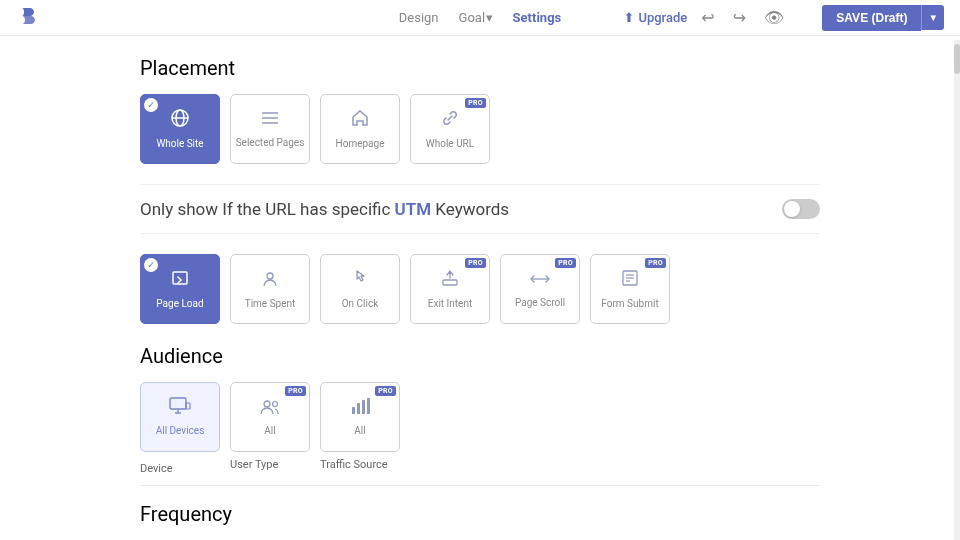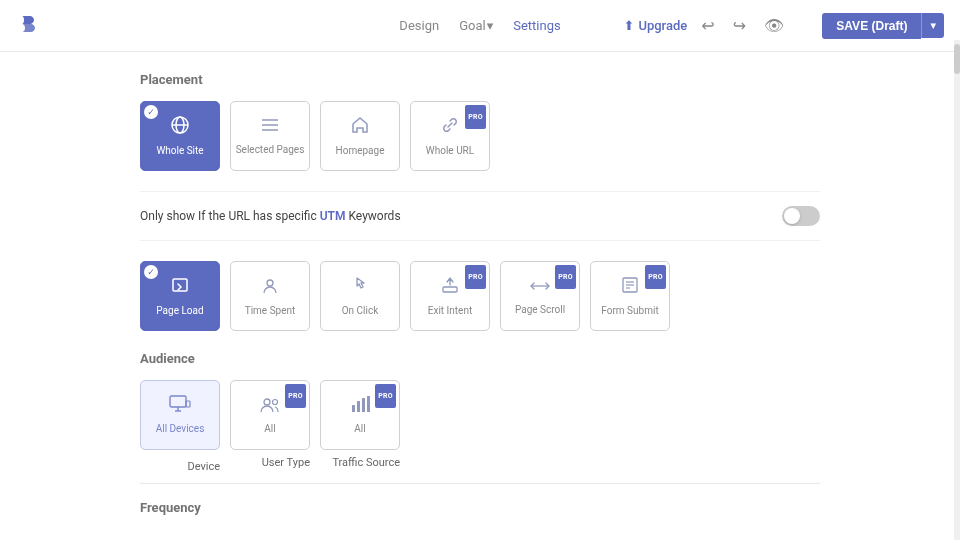--- a/index.html
+++ b/index.html
@@ -10,21 +10,21 @@
       font-size: 13px;
       width: 960px;
       height: 540px;
       overflow: hidden;
     }
 
     
     .top-nav {
       display: flex;
       align-items: center;
-      height: 52px;
+      height: 36px;
       border-bottom: 1px solid #e8e8e8;
       padding: 0 16px;
       position: relative;
     }
     .logo {
       width: 24px;
       height: 24px;
       margin-right: auto;
     }
     .nav-links {
@@ -36,21 +36,21 @@
       transform: translateX(-50%);
     }
     .nav-link {
       color: #888;
       cursor: pointer;
       font-size: 13px;
       text-decoration: none;
     }
     .nav-link.active {
       color: #5c6bc0;
-      font-weight: 400;
+      font-weight: 700;
     }
     .nav-link-goal {
       display: flex;
       align-items: flex-start;
       gap: 1px;
       color: #888;
       cursor: pointer;
       font-size: 13px;
     }
     .nav-right {
@@ -104,23 +104,23 @@
 
     
     .main-content {
       padding: 20px 140px;
       height: calc(540px - 40px);
       overflow-y: auto;
     }
 
     
     .section-title {
-      color: #737373;
-      font-size: 13px;
-      font-weight: 700;
+      color: #000000;
+      font-size: 20px;
+      font-weight: 400;
       margin-bottom: 14px;
     }
 
     
     .cards-row {
       display: flex;
       gap: 10px;
       margin-bottom: 20px;
     }
     .card {
@@ -159,21 +159,21 @@
       color: #fff;
     }
     .pro-badge {
       position: absolute;
       top: 3px;
       right: 3px;
       background: #5c6bc0;
       color: #fff;
       font-size: 7px;
       font-weight: 700;
-      padding: 8px 3px;
+      padding: 1px 3px;
       border-radius: 2px;
       letter-spacing: 0.3px;
     }
     .card.selected .checkmark {
       position: absolute;
       top: 3px;
       left: 3px;
       width: 14px;
       height: 14px;
       background: #fff;
@@ -192,21 +192,21 @@
     .toggle-row {
       display: flex;
       align-items: center;
       justify-content: space-between;
       padding: 14px 0;
       border-top: 1px solid #f0f0f0;
       border-bottom: 1px solid #f0f0f0;
       margin-bottom: 20px;
     }
     .toggle-label {
-      font-size: 12px;
+      font-size: 17px;
       color: #444;
     }
     .toggle-label span.highlight {
       color: #5c6bc0;
       font-weight: 600;
     }
     .toggle {
       width: 38px;
       height: 20px;
       background: #ccc;
@@ -233,21 +233,21 @@
     }
 
     
     .audience-cards-row {
       display: flex;
       gap: 10px;
       margin-bottom: 6px;
     }
     .audience-label {
       width: 80px;
-      text-align: right;
+      text-align: left;
       font-size: 11px;
       color: #666;
     }
 
     
     .right-scrollbar {
       position: absolute;
       right: 0;
       top: 40px;
       width: 6px;

